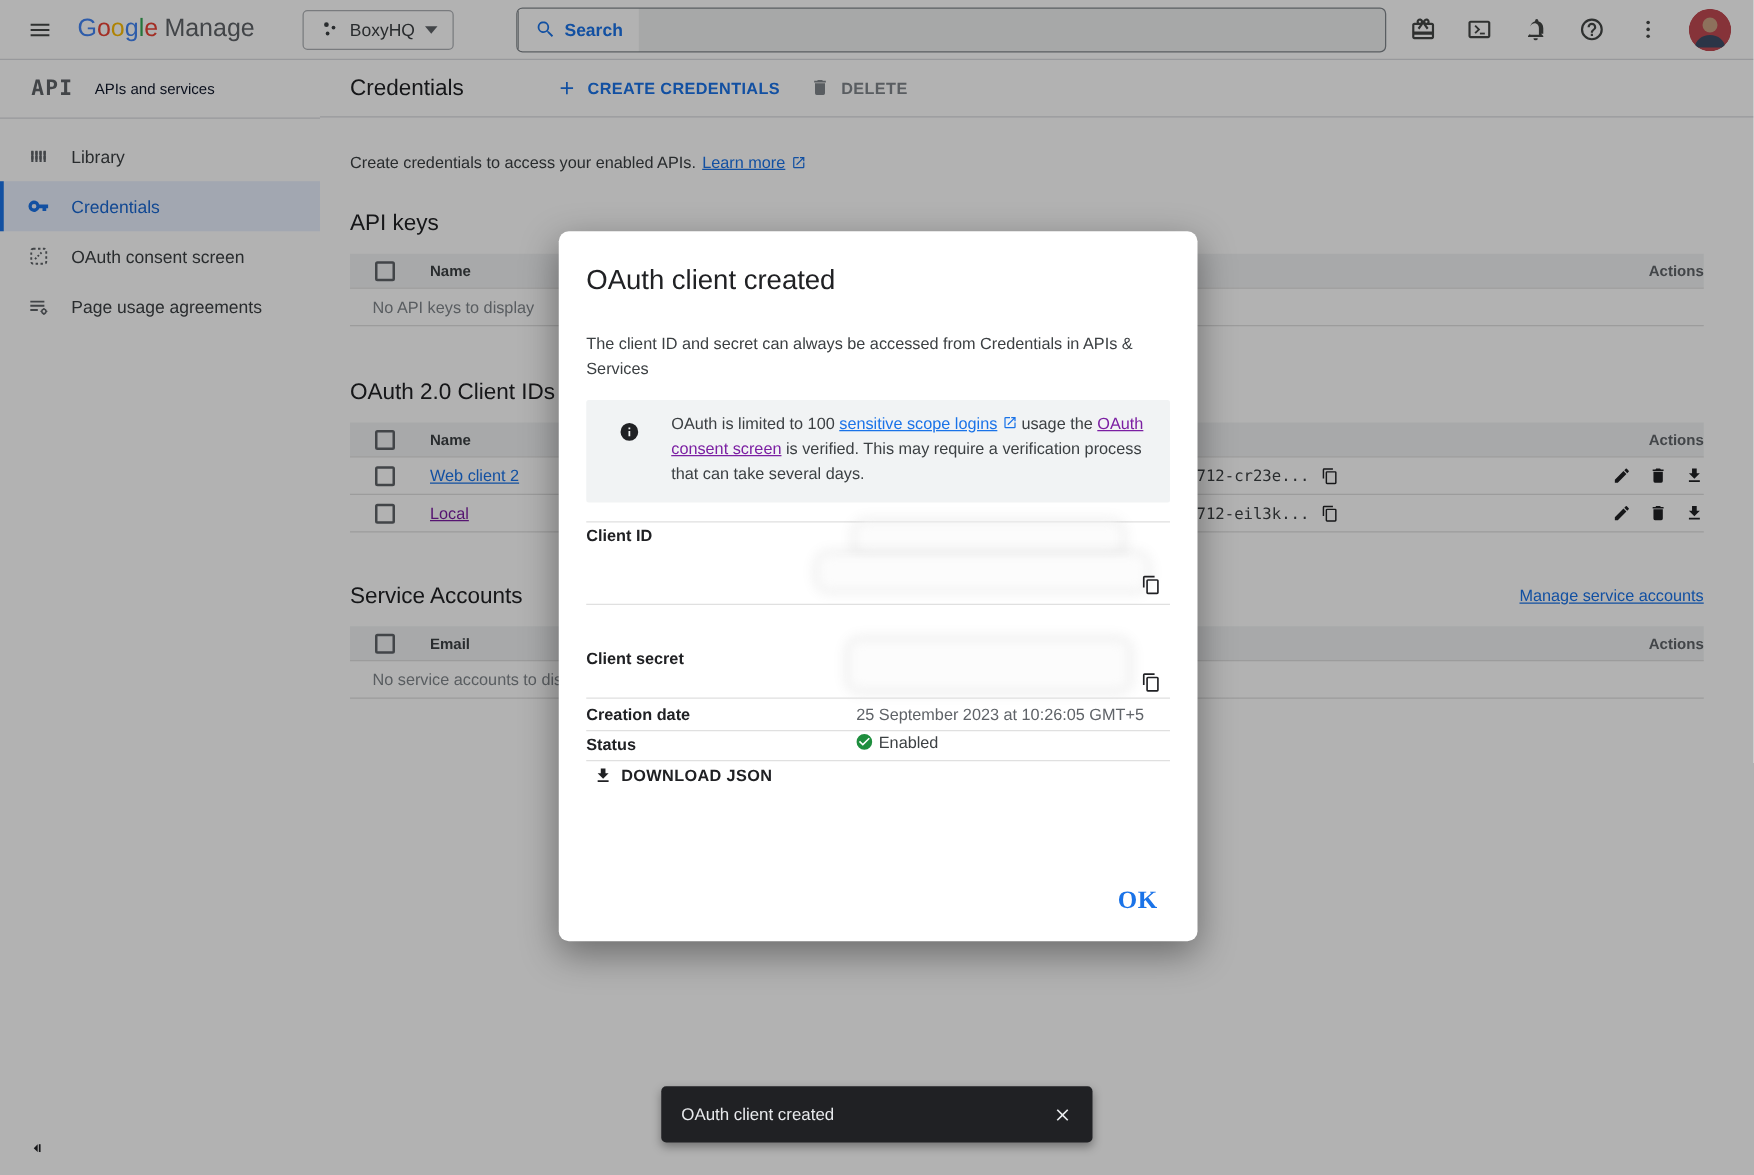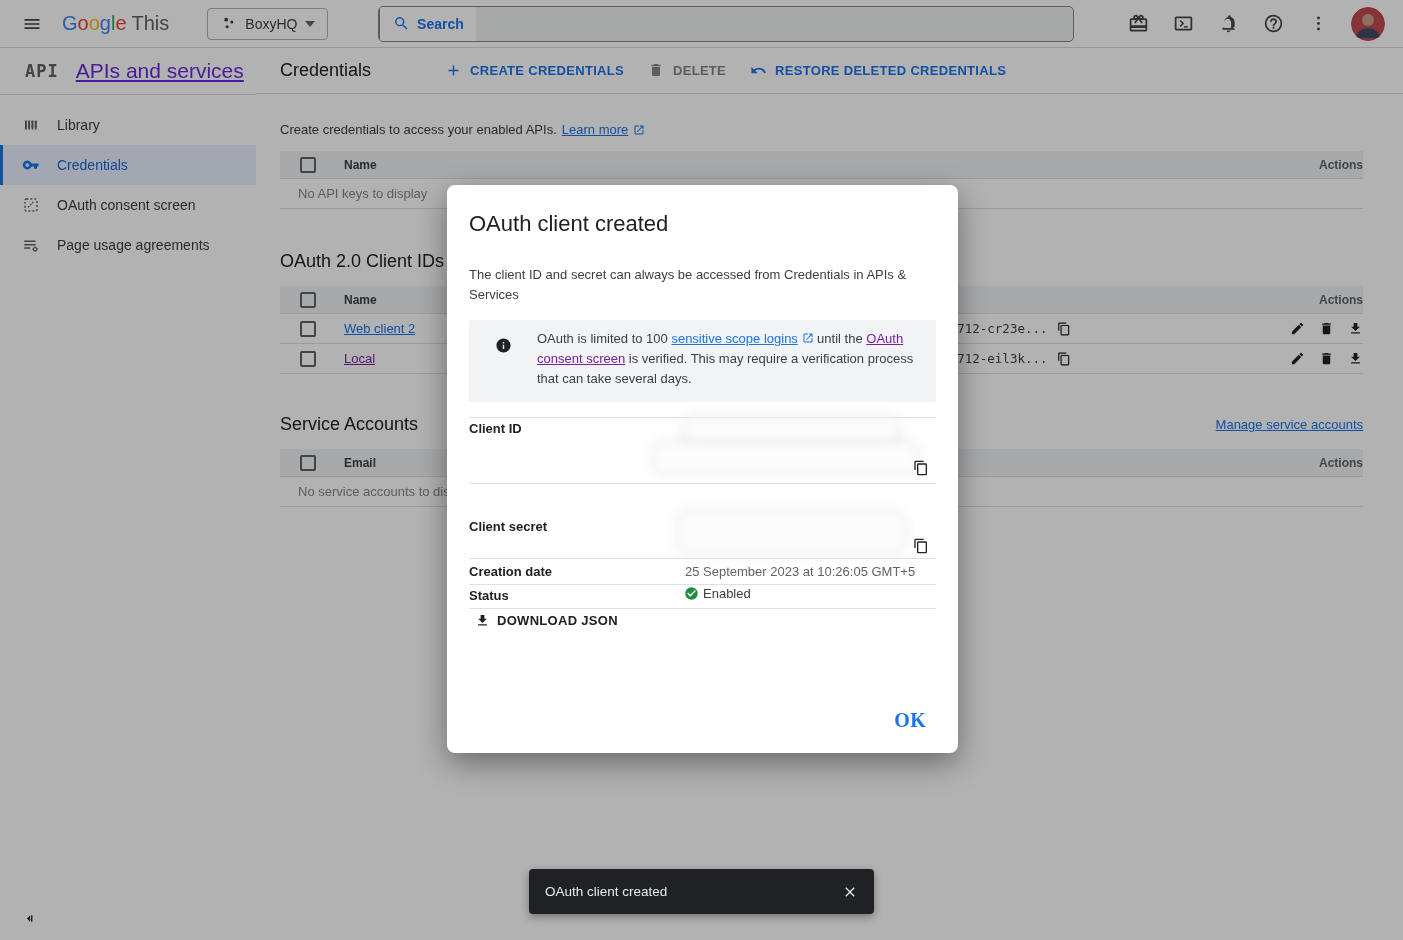--- a/index.html
+++ b/index.html
@@ -26,21 +26,21 @@
   .search-btn { width:97px; background:#fff; border:none; border-left:1px solid #80868b; display:flex; align-items:center; justify-content:center;
                 gap:7px; color:#1a73e8; font-size:14px; font-weight:bold; cursor:pointer; }
   .topbar-right { margin-left:auto; display:flex; align-items:center; gap:9px; }
   .topbar-right .iconbtn { width:36px; height:36px; }
   .avatar { width:34px; height:34px; border-radius:50%; overflow:hidden; margin-left:6px; cursor:pointer; }
 
   
   .sidebar { position:absolute; top:48px; left:0; bottom:0; width:297px; background:#fff; border-right:5px solid #3b82f6; }
   .side-head { height:47px; display:flex; align-items:center; gap:17px; padding-left:25px; border-bottom:1px solid #dadce0; }
   .side-logo { font-family:"DejaVu Sans Mono", monospace; font-weight:bold; font-size:17px; color:#5f6368; letter-spacing:1px; }
-  .side-title { font-size:21px; color:#6d28d9;text-decoration:underline; }
+  .side-title { font-size:12px; color:#0f172a; }
   .side-menu { list-style:none; padding-top:10px; }
   .side-item { position:relative; height:40px; display:flex; align-items:center; gap:17px; padding-left:22px;
                font-size:14px; color:#3c4043; cursor:pointer; }
   .side-item .micon { color:#5f6368; width:18px; height:18px; }
   .side-item.active { background:#e8f0fe; color:#1967d2; }
   .side-item.active .micon { color:#1a73e8; }
   .side-item.active::before { content:""; position:absolute; left:0; top:0; bottom:0; width:3px; background:#1a73e8; }
   .collapse-btn { position:absolute; left:22px; bottom:14px; color:#202124; }
 
   
@@ -113,21 +113,21 @@
         <path d="M3 6h18v2H3zM3 11h18v2H3zM3 16h18v2H3z"></path>
       </svg>
   </button>
   <div class="logo">
     <span class="lg-b">G</span>
       <span class="lg-r">o</span>
       <span class="lg-y">o</span>
       <span class="lg-b">g</span>
       <span class="lg-g">l</span>
       <span class="lg-r">e</span>
-    <span class="cloud">This</span>
+    <span class="cloud">Manage</span>
   </div>
   <div class="project-sel">
     <span>
       <svg width="17" height="17" viewBox="0 0 18 18" fill="#3c4043">
           <circle cx="6.5" cy="5" r="2"></circle>
           <circle cx="12.5" cy="7.5" r="1.6"></circle>
           <circle cx="7.5" cy="12.5" r="1.6"></circle>
         </svg>
     </span>
     <span>BoxyHQ</span>
@@ -246,41 +246,34 @@
       <span>CREATE CREDENTIALS</span>
     </button>
     <button class="tbtn disabled">
       <span class="bicon">
         <svg width="16" height="16" viewBox="0 0 24 24" fill="currentColor">
             <path d="M6 19a2 2 0 0 0 2 2h8a2 2 0 0 0 2-2V7H6v12zM19 4h-3.5l-1-1h-5l-1 1H5v2h14V4z"></path>
           </svg>
       </span>
       <span>DELETE</span>
     </button>
-    <button class="tbtn">
-      <span class="bicon">
-        <svg width="17" height="17" viewBox="0 0 24 24" fill="currentColor">
-            <path d="M12.5 8c-2.65 0-5.05.99-6.9 2.6L2 7v9h9l-3.62-3.62A8.9 8.9 0 0 1 12.5 10.5c3.54 0 6.55 2.31 7.6 5.5l2.37-.78C21.08 11.03 17.15 8 12.5 8z"></path>
-          </svg>
-      </span>
-      <span>RESTORE DELETED CREDENTIALS</span>
-    </button>
   </div>
 
   <div class="content">
     <p class="intro">
       <span>Create credentials to access your enabled APIs.</span>
       <a class="blue-link">Learn more</a>
       <span class="extlink-icon">
         <svg width="12" height="12" viewBox="0 0 24 24" fill="currentColor">
             <path d="M19 19H5V5h7V3H5a2 2 0 0 0-2 2v14a2 2 0 0 0 2 2h14a2 2 0 0 0 2-2v-7h-2v7zM14 3v2h3.59l-9.83 9.83 1.41 1.41L19 6.41V10h2V3h-7z"></path>
           </svg>
       </span>
     </p>
 
+    <h2 class="sec">API keys</h2>
     <div class="tbl">
       <div class="trow thead">
         <span class="col-check">
             <span class="checkbox"></span>
           </span>
         <span class="col-name">Name</span>
         <span class="col-actions">Actions</span>
       </div>
       <div class="trow">
         <span class="empty-row">No API keys to display</span>
@@ -395,21 +388,21 @@
   <div class="m-notice">
     <span class="info-icon">
       <svg width="17" height="17" viewBox="0 0 24 24" fill="currentColor">
           <path d="M12 2a10 10 0 1 0 0 20 10 10 0 0 0 0-20zm1 15h-2v-6h2v6zm0-8h-2V7h2v2z"></path>
         </svg>
     </span>
     <p class="m-notice-text">
       <span>OAuth is limited to 100 </span><a class="blue-link">sensitive scope logins</a>
       <span class="extlink-icon"><svg width="12" height="12" viewBox="0 0 24 24" fill="currentColor">
             <path d="M19 19H5V5h7V3H5a2 2 0 0 0-2 2v14a2 2 0 0 0 2 2h14a2 2 0 0 0 2-2v-7h-2v7zM14 3v2h3.59l-9.83 9.83 1.41 1.41L19 6.41V10h2V3h-7z"></path>
-          </svg></span><span> until the </span><a class="purple-link">OAuth consent screen</a><span> is verified. This may require a verification process that can take several days.</span>
+          </svg></span><span> usage the </span><a class="purple-link">OAuth consent screen</a><span> is verified. This may require a verification process that can take several days.</span>
     </p>
   </div>
 
   <div class="m-div" style="top:232px;"></div>
   <span class="m-lbl" style="top:236px;">Client ID</span>
   <div class="blob" style="left:238px; top:233px; width:212px; height:26px;"></div>
   <div class="blob" style="left:208px; top:259px; width:262px; height:27px;"></div>
   <button class="m-copy" style="left:466px; top:274px;">
     <svg width="16" height="16" viewBox="0 0 24 24" fill="currentColor">
         <path d="M16 1H4a2 2 0 0 0-2 2v12h2V3h12V1zm3 4H8a2 2 0 0 0-2 2v14a2 2 0 0 0 2 2h11a2 2 0 0 0 2-2V7a2 2 0 0 0-2-2zm0 16H8V7h11v14z"></path>

